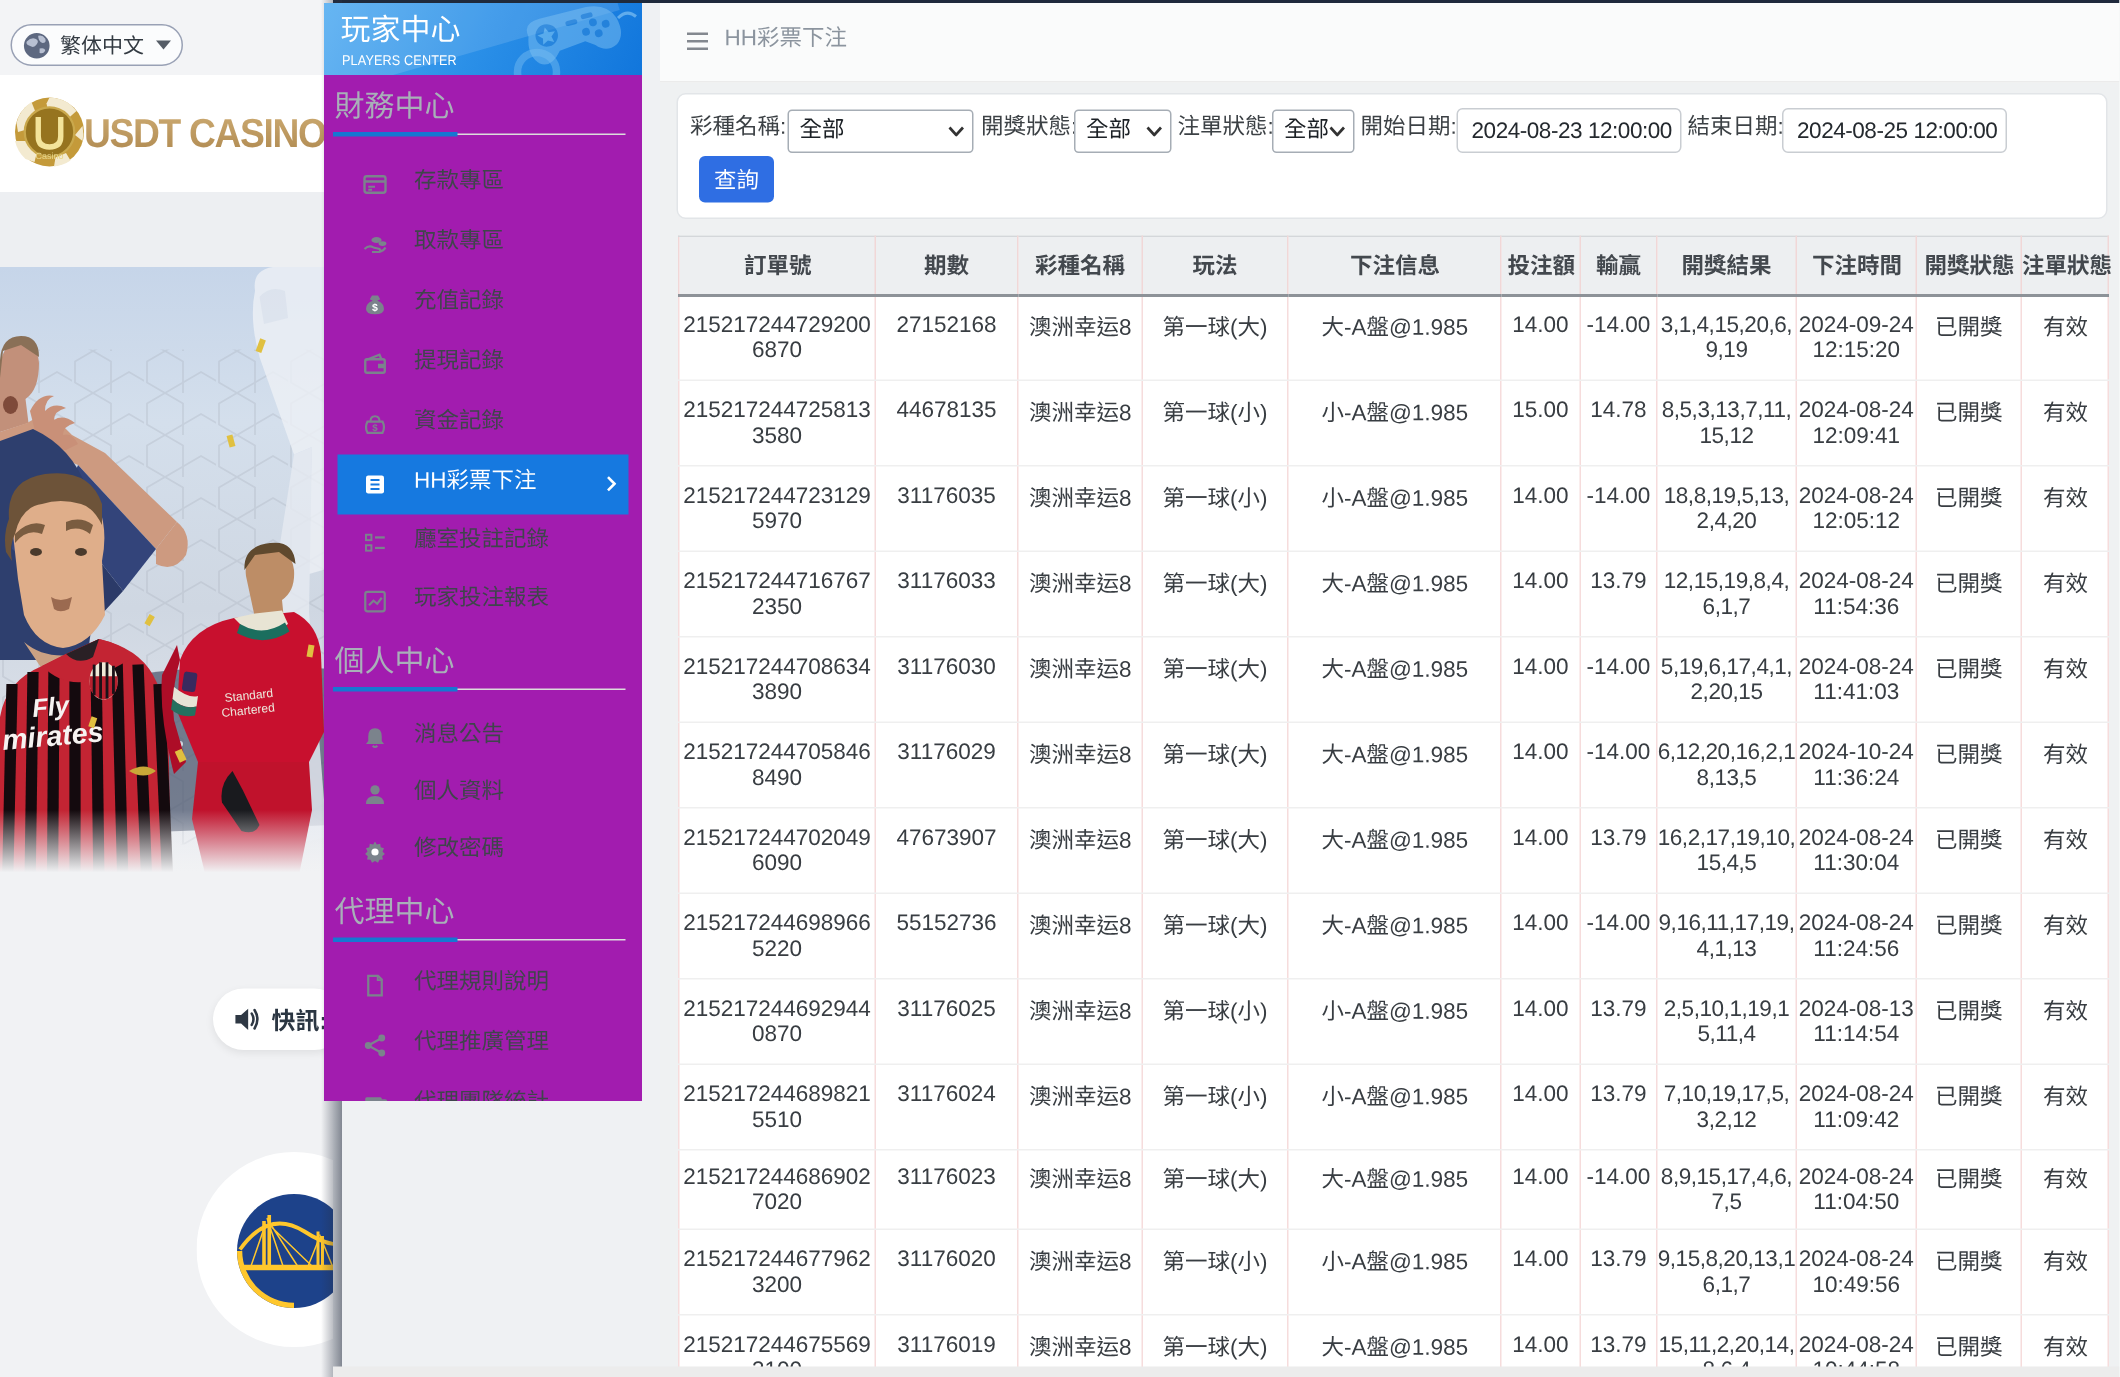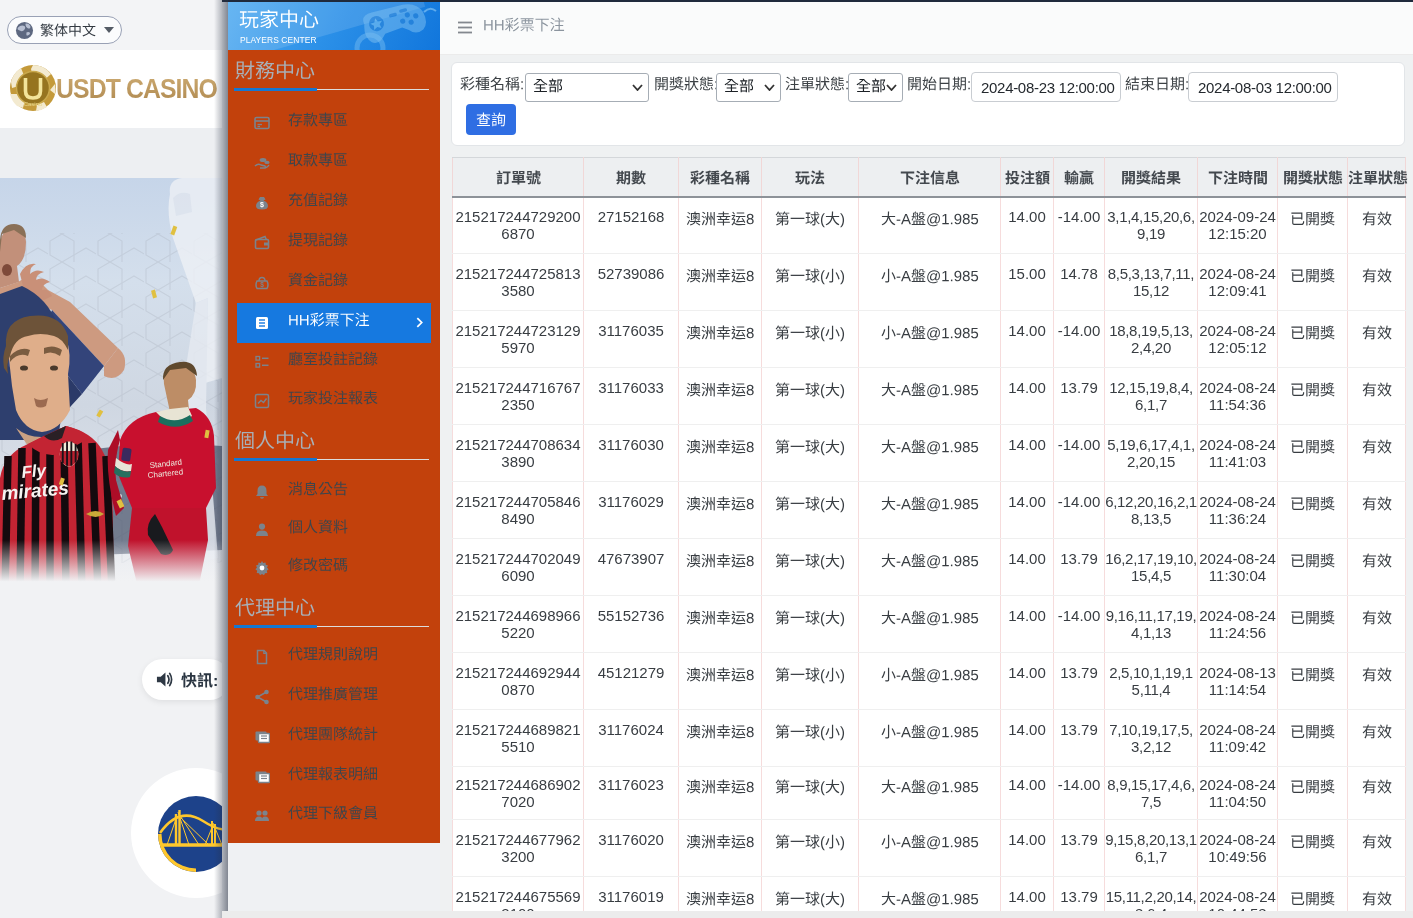--- a/index.html
+++ b/index.html
@@ -193,21 +193,21 @@
  <path d="M45 77 L45 46 M48.5 77 L48.5 42" stroke-width="2.4"></path>
  <path d="M81 77 L81 53 M84 77 L84 56" stroke-width="2"></path>
  <path d="M29 65 Q48 38 72 53 Q92 66 102 59" stroke-width="2.6"></path>
  <path d="M47 44 L58 77 M48 46 L68 77 M50 50 L78 77 M46 48 L36 77 M82 55 L91 77 M82 57 L74 77" stroke-width="1"></path>
 </g>
 <path d="M65 104 A38 38 0 0 1 27 66 L30.5 66 A34.5 34.5 0 0 0 65 100.5Z" fill="#ffc72c"></path>
 </svg>
   </div>
 <div class="ab" style="left:222px;top:0;width:1191px;height:2px;background:#1f2a3c"></div>
 <div class="ab" style="left:214px;top:0;width:14px;height:918px;background:linear-gradient(90deg,rgba(40,48,66,0) 0%,rgba(40,48,66,0.55) 100%)"></div>
-<div class="ab" style="left:228px;top:2px;width:212px;height:841px;background:#c2410c;overflow:hidden">
+<div class="ab" style="left:216px;top:2px;width:212px;height:732px;background:#a21caf;overflow:hidden">
     <div class="ab" style="left:0;top:0;width:212px;height:48px;background:linear-gradient(115deg,#51abf0 0%,#2b90e8 48%,#1176dc 100%);overflow:hidden">
 <div class="ab" style="left:-40px;top:-46px;width:230px;height:84px;background:rgba(255,255,255,0.13);transform:rotate(-16deg)"></div>
 <svg class="ab" style="left:116px;top:2px" width="96" height="46" viewBox="0 0 96 46">
 <g transform="rotate(-14 48 24)" opacity="0.5">
 <path d="M22 14 Q20 4 32 4 L64 4 Q78 5 82 16 Q85 28 78 33 Q70 37 64 30 L58 26 L40 28 Q32 38 25 33 Q18 26 22 14Z" fill="#7fc1f2"></path>
 <circle cx="34" cy="16" r="7.5" fill="#2f86d8"></circle>
 <path d="M34 10.5 L35.8 14.3 L40 14.6 L36.9 17.4 L37.8 21.5 L34 19.4 L30.2 21.5 L31.1 17.4 L28 14.6 L32.2 14.3Z" fill="#8fd0f6"></path>
 <rect x="48" y="10" width="8" height="3.4" rx="1.6" fill="#2f86d8"></rect>
 <rect x="59" y="8" width="8" height="3.4" rx="1.6" fill="#2f86d8"></rect>
 <g fill="#2f86d8">
@@ -613,21 +613,21 @@
     <div class="ab" style="left:685px;top:74px"><svg class="t " style="width:64.2px;height:15px" viewBox="0 0 64.2 15">
         <g fill="#3c4145" transform="translate(0,13.2) scale(0.01500)">
           <use href="#r7d50" x="0"></use>
           <use href="#r675f" x="1000"></use>
           <use href="#r65e5" x="2000"></use>
           <use href="#r671f" x="3000"></use>
           <use href="#r003a" x="4000"></use>
         </g>
       </svg></div>
     <div class="ab" style="left:748px;top:70px;width:150px;height:30px;background:#fff;border:1px solid #c9cdd2;border-radius:4px"></div>
-    <div class="ab" style="left:758px;top:77px;font-size:15px;letter-spacing:-0.3px;color:#24292e">2024-08-03 12:00:00</div>
+    <div class="ab" style="left:758px;top:77px;font-size:15px;letter-spacing:-0.3px;color:#24292e">2024-08-25 12:00:00</div>
     <div class="ab row" style="left:26px;top:102px;width:50px;height:31px;background:#2f6ee3;border-radius:4px;justify-content:center">
       <svg class="t " style="width:30.0px;height:15px" viewBox="0 0 30.0 15">
         <g fill="#ffffff" transform="translate(0,13.2) scale(0.01500)">
           <use href="#r67e5" x="0"></use>
           <use href="#r8a62" x="1000"></use>
         </g>
       </svg>
     </div>
     <table style="position:absolute;left:12px;top:155px;width:953px;border-collapse:collapse;table-layout:fixed;background:#fff">
       <colgroup>
@@ -800,21 +800,21 @@
                   <use href="#r6548" x="1000"></use>
                 </g>
               </svg></div>
           </td>
         </tr>
         <tr style="height:57px">
           <td class="num">
             <div class="cc">2152172447258133580</div>
           </td>
           <td class="num">
-            <div class="cc">52739086</div>
+            <div class="cc">44678135</div>
           </td>
           <td>
             <div class="cc"><svg class="t " style="width:68.3px;height:15px" viewBox="0 0 68.3 15">
                 <g fill="#383d42" transform="translate(0,13.2) scale(0.01500)">
                   <use href="#r6fb3" x="0"></use>
                   <use href="#r6d32" x="1000"></use>
                   <use href="#r5e78" x="2000"></use>
                   <use href="#r8fd0" x="3000"></use>
                   <use href="#r0038" x="4000"></use>
                 </g>
@@ -1155,21 +1155,21 @@
           <td class="num">
             <div class="cc">14.00</div>
           </td>
           <td class="num">
             <div class="cc">-14.00</div>
           </td>
           <td class="num res">
             <div class="cc">6,12,20,16,2,18,13,5</div>
           </td>
           <td class="tm">
-            <div class="cc">2024-08-24 11:36:24</div>
+            <div class="cc">2024-10-24 11:36:24</div>
           </td>
           <td>
             <div class="cc"><svg class="t " style="width:45.0px;height:15px" viewBox="0 0 45.0 15">
                 <g fill="#383d42" transform="translate(0,13.2) scale(0.01500)">
                   <use href="#r5df2" x="0"></use>
                   <use href="#r958b" x="1000"></use>
                   <use href="#r734e" x="2000"></use>
                 </g>
               </svg></div>
           </td>
@@ -1332,21 +1332,21 @@
                   <use href="#r6548" x="1000"></use>
                 </g>
               </svg></div>
           </td>
         </tr>
         <tr style="height:57px">
           <td class="num">
             <div class="cc">2152172446929440870</div>
           </td>
           <td class="num">
-            <div class="cc">45121279</div>
+            <div class="cc">31176025</div>
           </td>
           <td>
             <div class="cc"><svg class="t " style="width:68.3px;height:15px" viewBox="0 0 68.3 15">
                 <g fill="#383d42" transform="translate(0,13.2) scale(0.01500)">
                   <use href="#r6fb3" x="0"></use>
                   <use href="#r6d32" x="1000"></use>
                   <use href="#r5e78" x="2000"></use>
                   <use href="#r8fd0" x="3000"></use>
                   <use href="#r0038" x="4000"></use>
                 </g>

